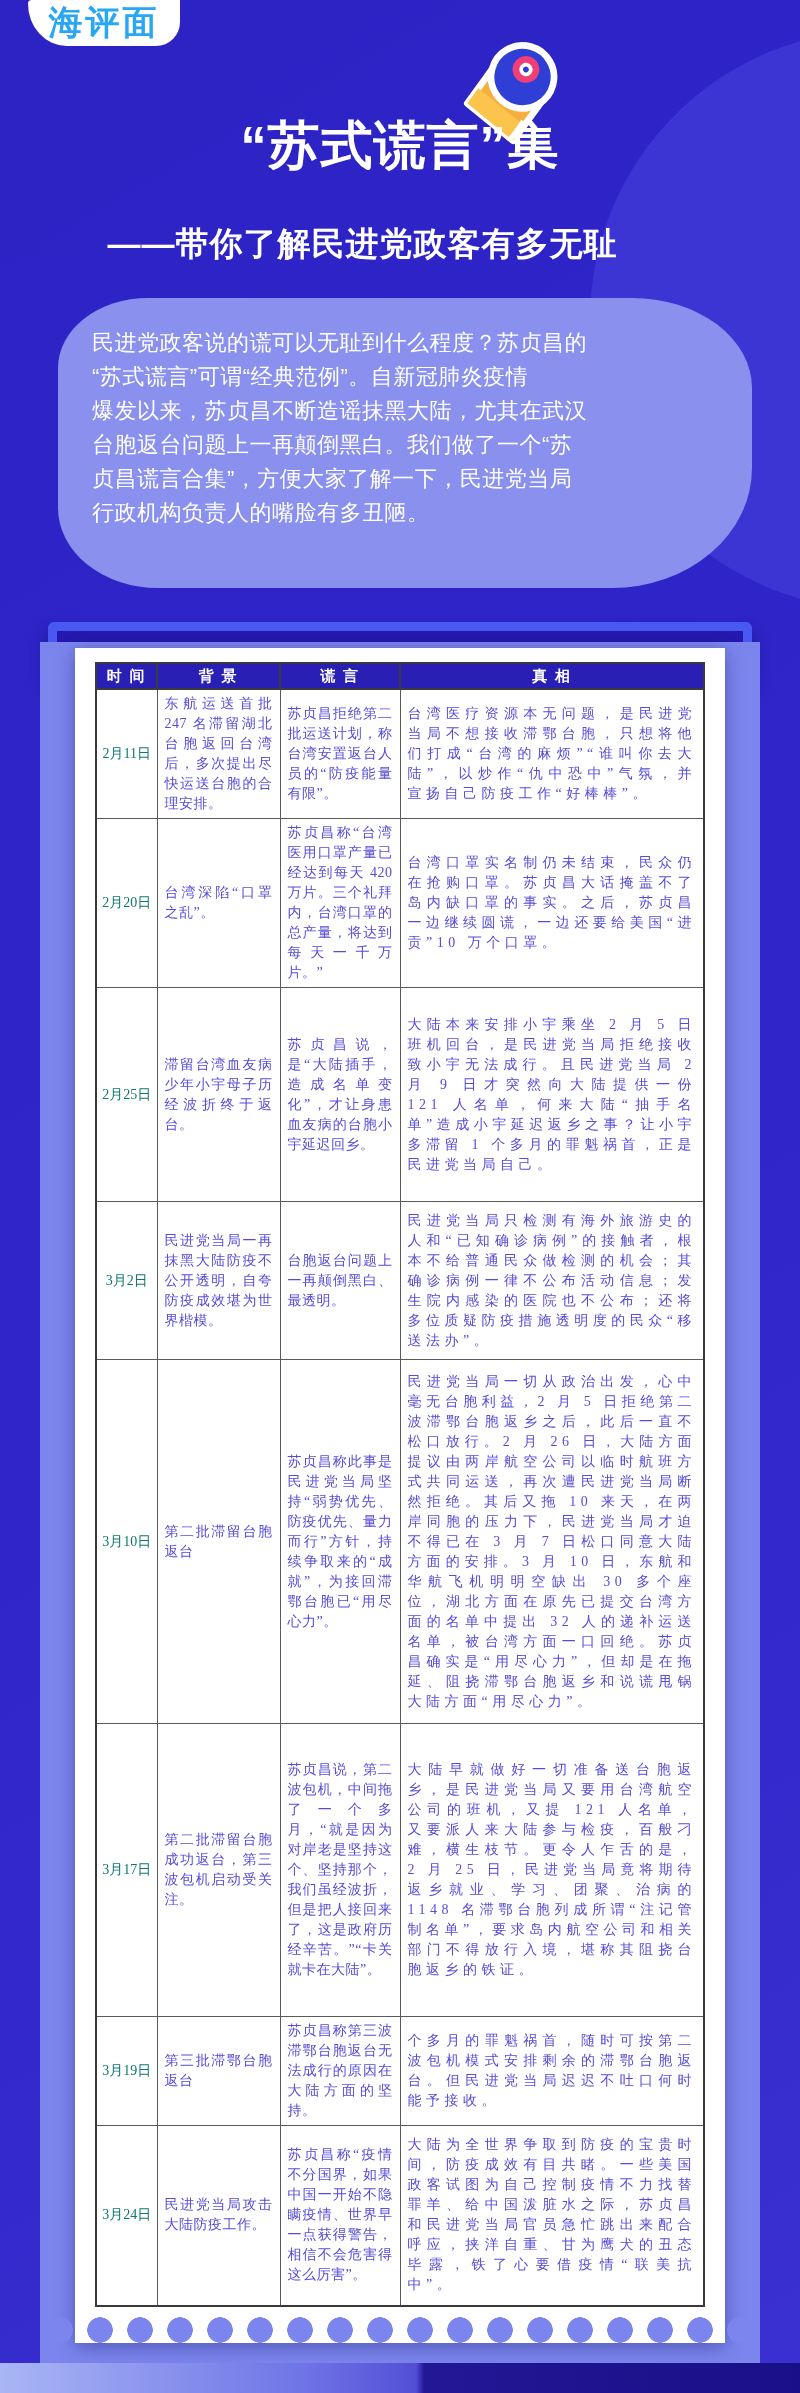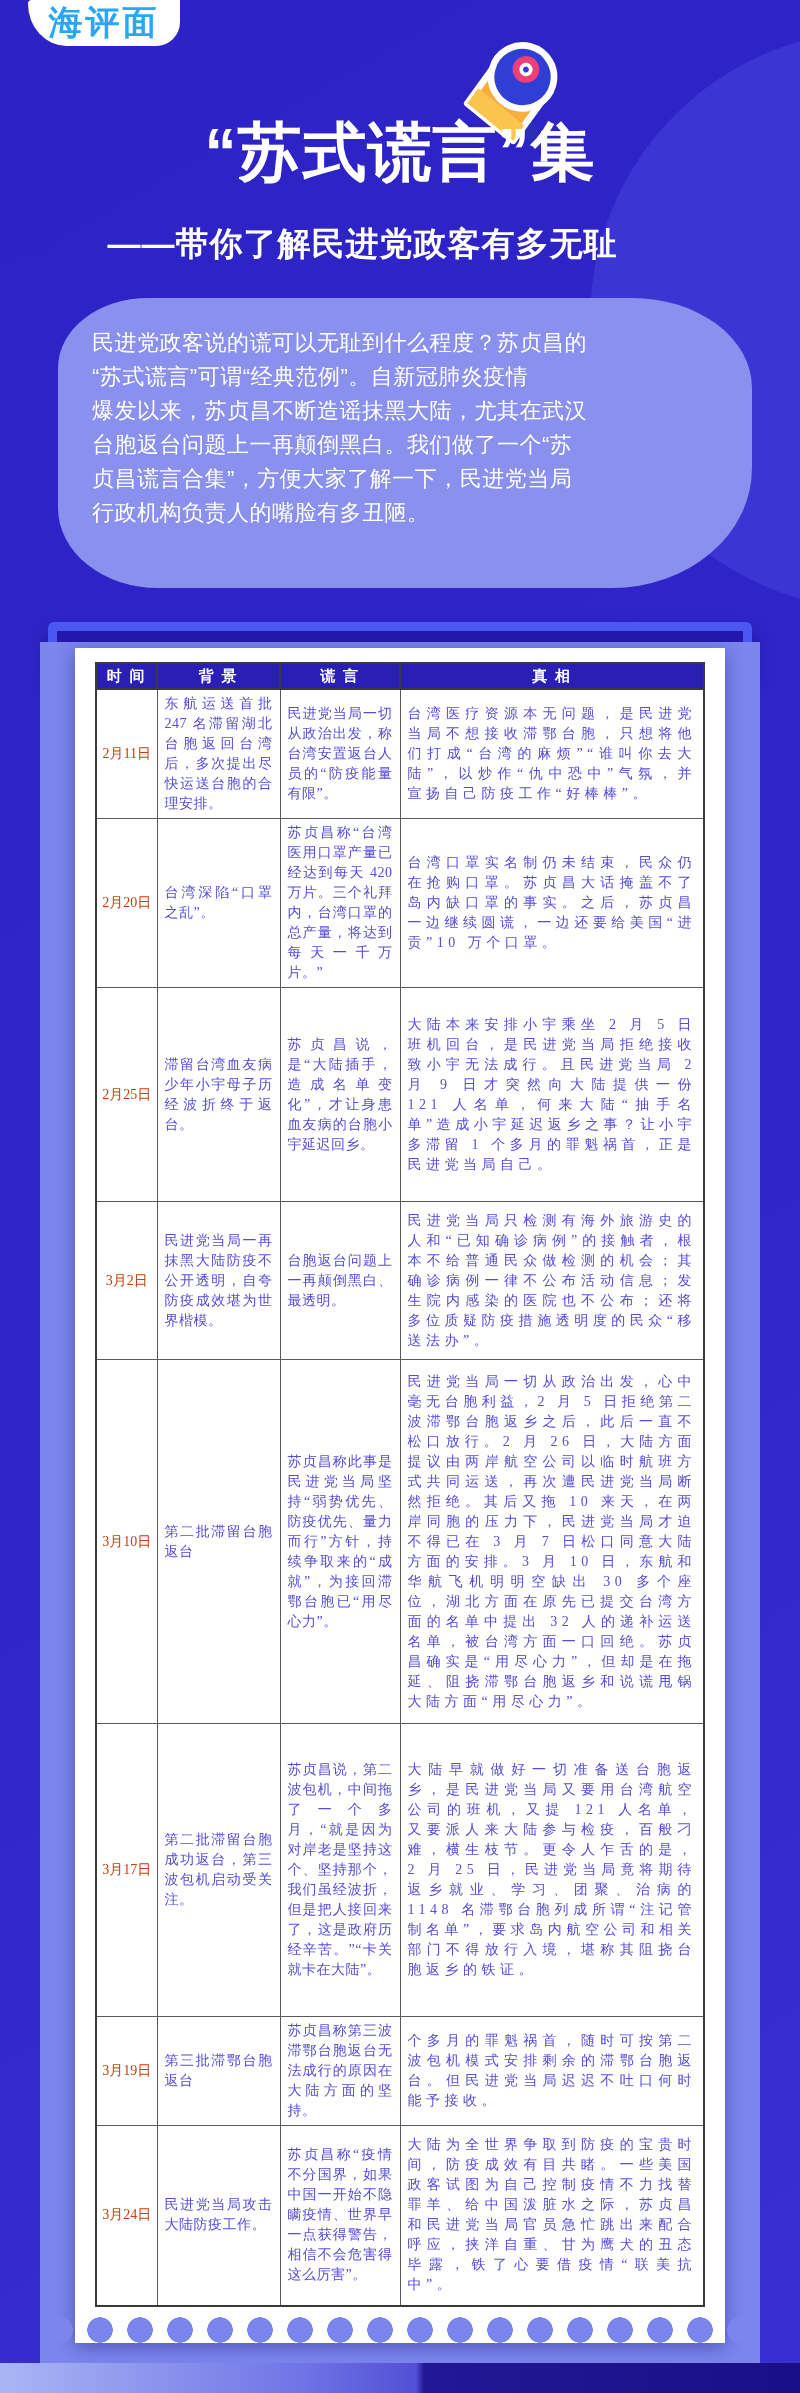--- a/index.html
+++ b/index.html
@@ -10,21 +10,21 @@
   }
   
   .bg-circle{position:absolute;left:590px;top:30px;width:580px;height:580px;border-radius:50%;background:#3D34D4;}
   .bg-square{position:absolute;left:706px;top:352px;width:20px;height:16px;background:#2A20B8;}
   
   .logo-blob{position:absolute;left:28px;top:0;width:152px;height:46px;background:#ffffff;
     border-radius:4px 0 26px 42px / 4px 0 26px 46px;display:flex;align-items:center;justify-content:center;}
   .logo-text{color:#2AA7F3;font-size:34px;font-weight:bold;letter-spacing:3px;}
   
   .title{position:absolute;left:0;top:116px;width:800px;text-align:center;color:#fff;
-    font-size:64px;font-weight:900;letter-spacing:1px;line-height:1.15;}
+    font-size:52px;font-weight:900;letter-spacing:1px;line-height:1.15;}
   .subtitle{position:absolute;left:0;top:222px;width:725px;text-align:center;color:#fff;
     font-size:33px;font-weight:bold;letter-spacing:1px;}
   .megaphone{position:absolute;left:448px;top:40px;width:118px;height:124px;}
   
   .intro-blob{position:absolute;left:58px;top:298px;width:694px;height:290px;background:#8A90EE;
     border-radius:90px 120px 140px 100px / 70px 90px 120px 80px;}
   .intro-text{position:absolute;left:92px;top:326px;width:620px;color:#ffffff;
     font-size:22px;line-height:34px;font-weight:500;white-space:pre-line;letter-spacing:0.5px;}
   
   .top-frame{position:absolute;left:48px;top:622px;width:686px;height:34px;background:#2418AE;
@@ -38,21 +38,21 @@
   .footer-strip{position:absolute;left:0;top:2363px;width:800px;height:30px;
     background:linear-gradient(to right,#A9B6F5 0%,#6F74E6 38%,#534FD6 52%,#221896 53%,#190F86 100%);}
   
   .lies-table{position:absolute;left:20px;top:14px;width:608px;border-collapse:collapse;table-layout:fixed;
     font-family:"Liberation Serif",serif;}
   .lies-table th{background:#2A1FB5;color:#ffffff;font-size:15px;font-weight:bold;height:22px;
     border:2px solid #3a3a3a;letter-spacing:2px;}
   .lies-table td{border:1.5px solid #5a5a5a;color:#564CD8;font-size:14px;line-height:20px;
     padding:4px 7px;vertical-align:middle;}
   .lies-table{border:2px solid #3a3a3a;}
-  .lies-table td.c-date{white-space:nowrap;text-align:center;color:#c2410c;padding:4px 2px;}
+  .lies-table td.c-date{white-space:nowrap;text-align:center;color:#0f766e;padding:4px 2px;}
   .lies-table td.c-bg,.lies-table td.c-lie{text-align:justify;letter-spacing:0.5px;}
   .lies-table td.c-truth{text-align:justify;letter-spacing:4.5px;}
   tbody tr:nth-of-type(1){height:129px;}
   tbody tr:nth-of-type(2){height:151px;}
   tbody tr:nth-of-type(3){height:214px;}
   tbody tr:nth-of-type(4){height:158px;}
   tbody tr:nth-of-type(5){height:364px;}
   tbody tr:nth-of-type(6){height:293px;}
   tbody tr:nth-of-type(7){height:75px;}
   tbody tr:nth-of-type(8){height:180px;}
@@ -108,21 +108,21 @@
             <th>时 间</th>
             <th>背 景</th>
             <th>谎 言</th>
             <th>真 相</th>
           </tr>
         </thead>
       <tbody>
           <tr>
             <td class="c-date">2月11日</td>
             <td class="c-bg">东航运送首批 247 名滞留湖北台胞返回台湾后，多次提出尽快运送台胞的合理安排。</td>
-            <td class="c-lie">民进党当局一切从政治出发，称台湾安置返台人员的“防疫能量有限”。</td>
+            <td class="c-lie">苏贞昌拒绝第二批运送计划，称台湾安置返台人员的“防疫能量有限”。</td>
             <td class="c-truth">台湾医疗资源本无问题，是民进党当局不想接收滞鄂台胞，只想将他们打成“台湾的麻烦”“谁叫你去大陆”，以炒作“仇中恐中”气氛，并宣扬自己防疫工作“好棒棒”。</td>
           </tr>
           <tr>
             <td class="c-date">2月20日</td>
             <td class="c-bg">台湾深陷“口罩之乱”。</td>
             <td class="c-lie">苏贞昌称“台湾医用口罩产量已经达到每天 420 万片。三个礼拜内，台湾口罩的总产量，将达到每天一千万片。”</td>
             <td class="c-truth">台湾口罩实名制仍未结束，民众仍在抢购口罩。苏贞昌大话掩盖不了岛内缺口罩的事实。之后，苏贞昌一边继续圆谎，一边还要给美国“进贡”10 万个口罩。</td>
           </tr>
           <tr>
             <td class="c-date">2月25日</td>

